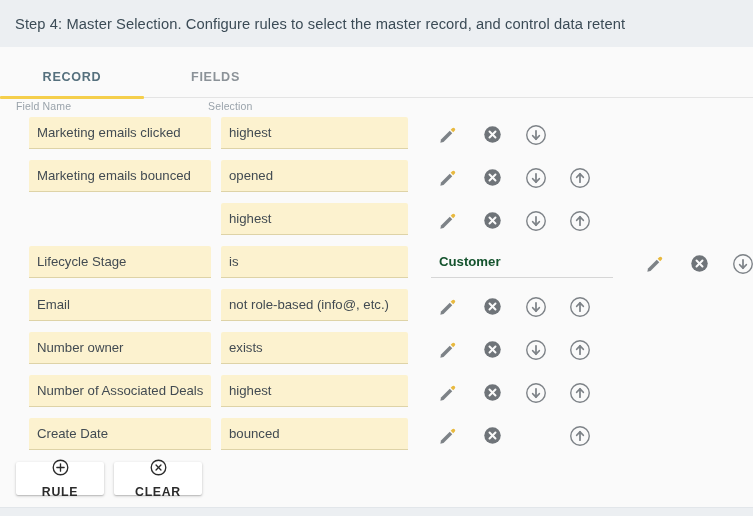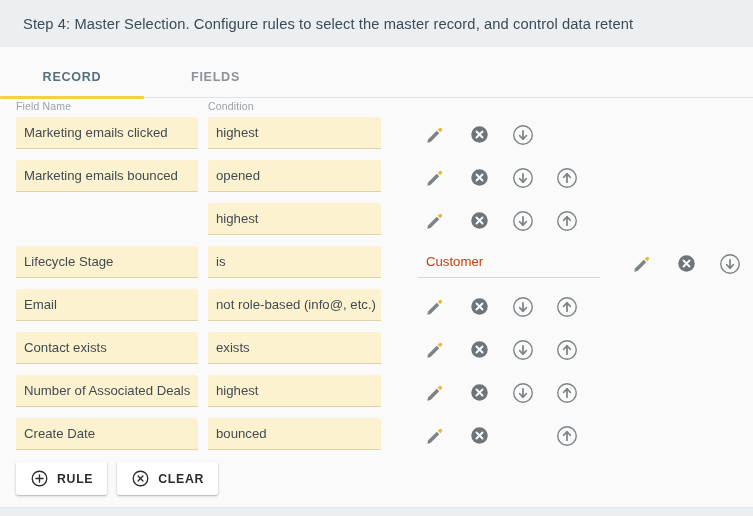--- a/index.html
+++ b/index.html
@@ -35,21 +35,20 @@
     display: flex;
     align-items: center;
     padding-left: 15px;
     white-space: nowrap;
     overflow: hidden;
   }
   .wizard-header .title {
     font-size: 14.7px;
     color: #3b4b56;
     letter-spacing: 0.1px;
-    margin-left: 8px;
   }
 
   
   .tabbar {
     position: absolute;
     left: 0; top: 55px;
     width: 753px;
     height: 43px;
     background: #fafafa;
     border-bottom: 1px solid #e4e4e4;
@@ -88,20 +87,21 @@
     white-space: nowrap;
   }
   .cap-field { left: 16px;  top: 100px; }
   .cap-cond  { left: 208px; top: 100px; }
 
   
   .rules {
     position: absolute;
     left: 0; top: 113px;
     width: 753px;
+    padding-left: 13px;
   }
   .rule-row {
     position: relative;
     height: 43px;
   }
 
   .fld {
     position: absolute;
     top: 4px;
     height: 32px;
@@ -111,29 +111,29 @@
     padding: 0 8px;
     display: flex;
     align-items: center;
     overflow: hidden;
     white-space: nowrap;
     font-size: 13.2px;
     color: #424b52;
     cursor: text;
   }
   .fld.name { left: 16px;  width: 182px; }
-  .fld.cond { left: 208px; width: 173px; }
+  .fld.cond { left: 208px; width: 187px; }
   .fld.val  {
     left: 418px; width: 182px;
     background: transparent;
     border-bottom: 1px solid #d6d6d6;
     color: #9aa0a6;
   }
   .fld .txt { display: block; }
-  .fld.val .txt { color: #c2410c; }
+  .fld.val .txt { color: #14532d; font-weight: bold; }
 
   
   .acts {
     position: absolute;
     top: 0;
     height: 43px;
     display: flex;
     align-items: center;
   }
   .acts.std   { left: 413px; }
@@ -172,20 +172,21 @@
     align-items: center;
     justify-content: center;
     gap: 8px;
     padding: 0 14px;
     cursor: pointer;
     font-family: "Liberation Sans", sans-serif;
     font-size: 12.3px;
     font-weight: bold;
     letter-spacing: 0.7px;
     color: #2b2b2b;
+    flex-direction: column;
   }
   .mbtn svg { display: block; flex: none; }
 
   
   .footer-strip {
     position: absolute;
     left: 0;
     top: 507px;
     width: 753px;
     height: 9px;
@@ -206,21 +207,21 @@
     <div class="tab t0">
       <span>RECORD</span>
     </div>
     <div class="tab t1">
       <span>FIELDS</span>
     </div>
     <div class="tab-underline"></div>
   </div>
 
   <div class="col-caption cap-field">Field Name</div>
-  <div class="col-caption cap-cond">Condition</div>
+  <div class="col-caption cap-cond">Selection</div>
 
   <div class="rules" id="rules-container">
       <div class="rule-row">
         <div class="fld name">
           <span class="txt">Marketing emails clicked</span>
         </div>
         <div class="fld cond">
           <span class="txt">highest</span>
         </div>
         <div class="acts std">
@@ -383,21 +384,21 @@
             <svg width="22" height="22" viewBox="0 0 24 24">
               <circle cx="12" cy="12" r="10.1" fill="none" stroke="#7d8287" stroke-width="1.5"></circle>
               <line x1="12" y1="16.6" x2="12" y2="7.6" stroke="#7d8287" stroke-width="1.9" stroke-linecap="round"></line>
               <path d="M8.4 11.2 L12 7.4 L15.6 11.2" fill="none" stroke="#7d8287" stroke-width="1.9" stroke-linecap="round" stroke-linejoin="round"></path>
             </svg>
           </div>
         </div>
       </div>
       <div class="rule-row">
         <div class="fld name">
-          <span class="txt">Contact exists</span>
+          <span class="txt">Number owner</span>
         </div>
         <div class="fld cond">
           <span class="txt">exists</span>
         </div>
         <div class="acts std">
           <div class="act">
             <svg width="20" height="20" viewBox="0 0 24 24">
               <path d="M3.6 17.4 L14.1 6.9 L17.1 9.9 L6.6 20.4 L2.8 21.2 Z" fill="#7d8287"></path>
               <path d="M15.2 5.8 L17.0 4.0 A1.9 1.9 0 0 1 20.0 7.0 L18.2 8.8 Z" fill="#e8b93f"></path>
             </svg>

